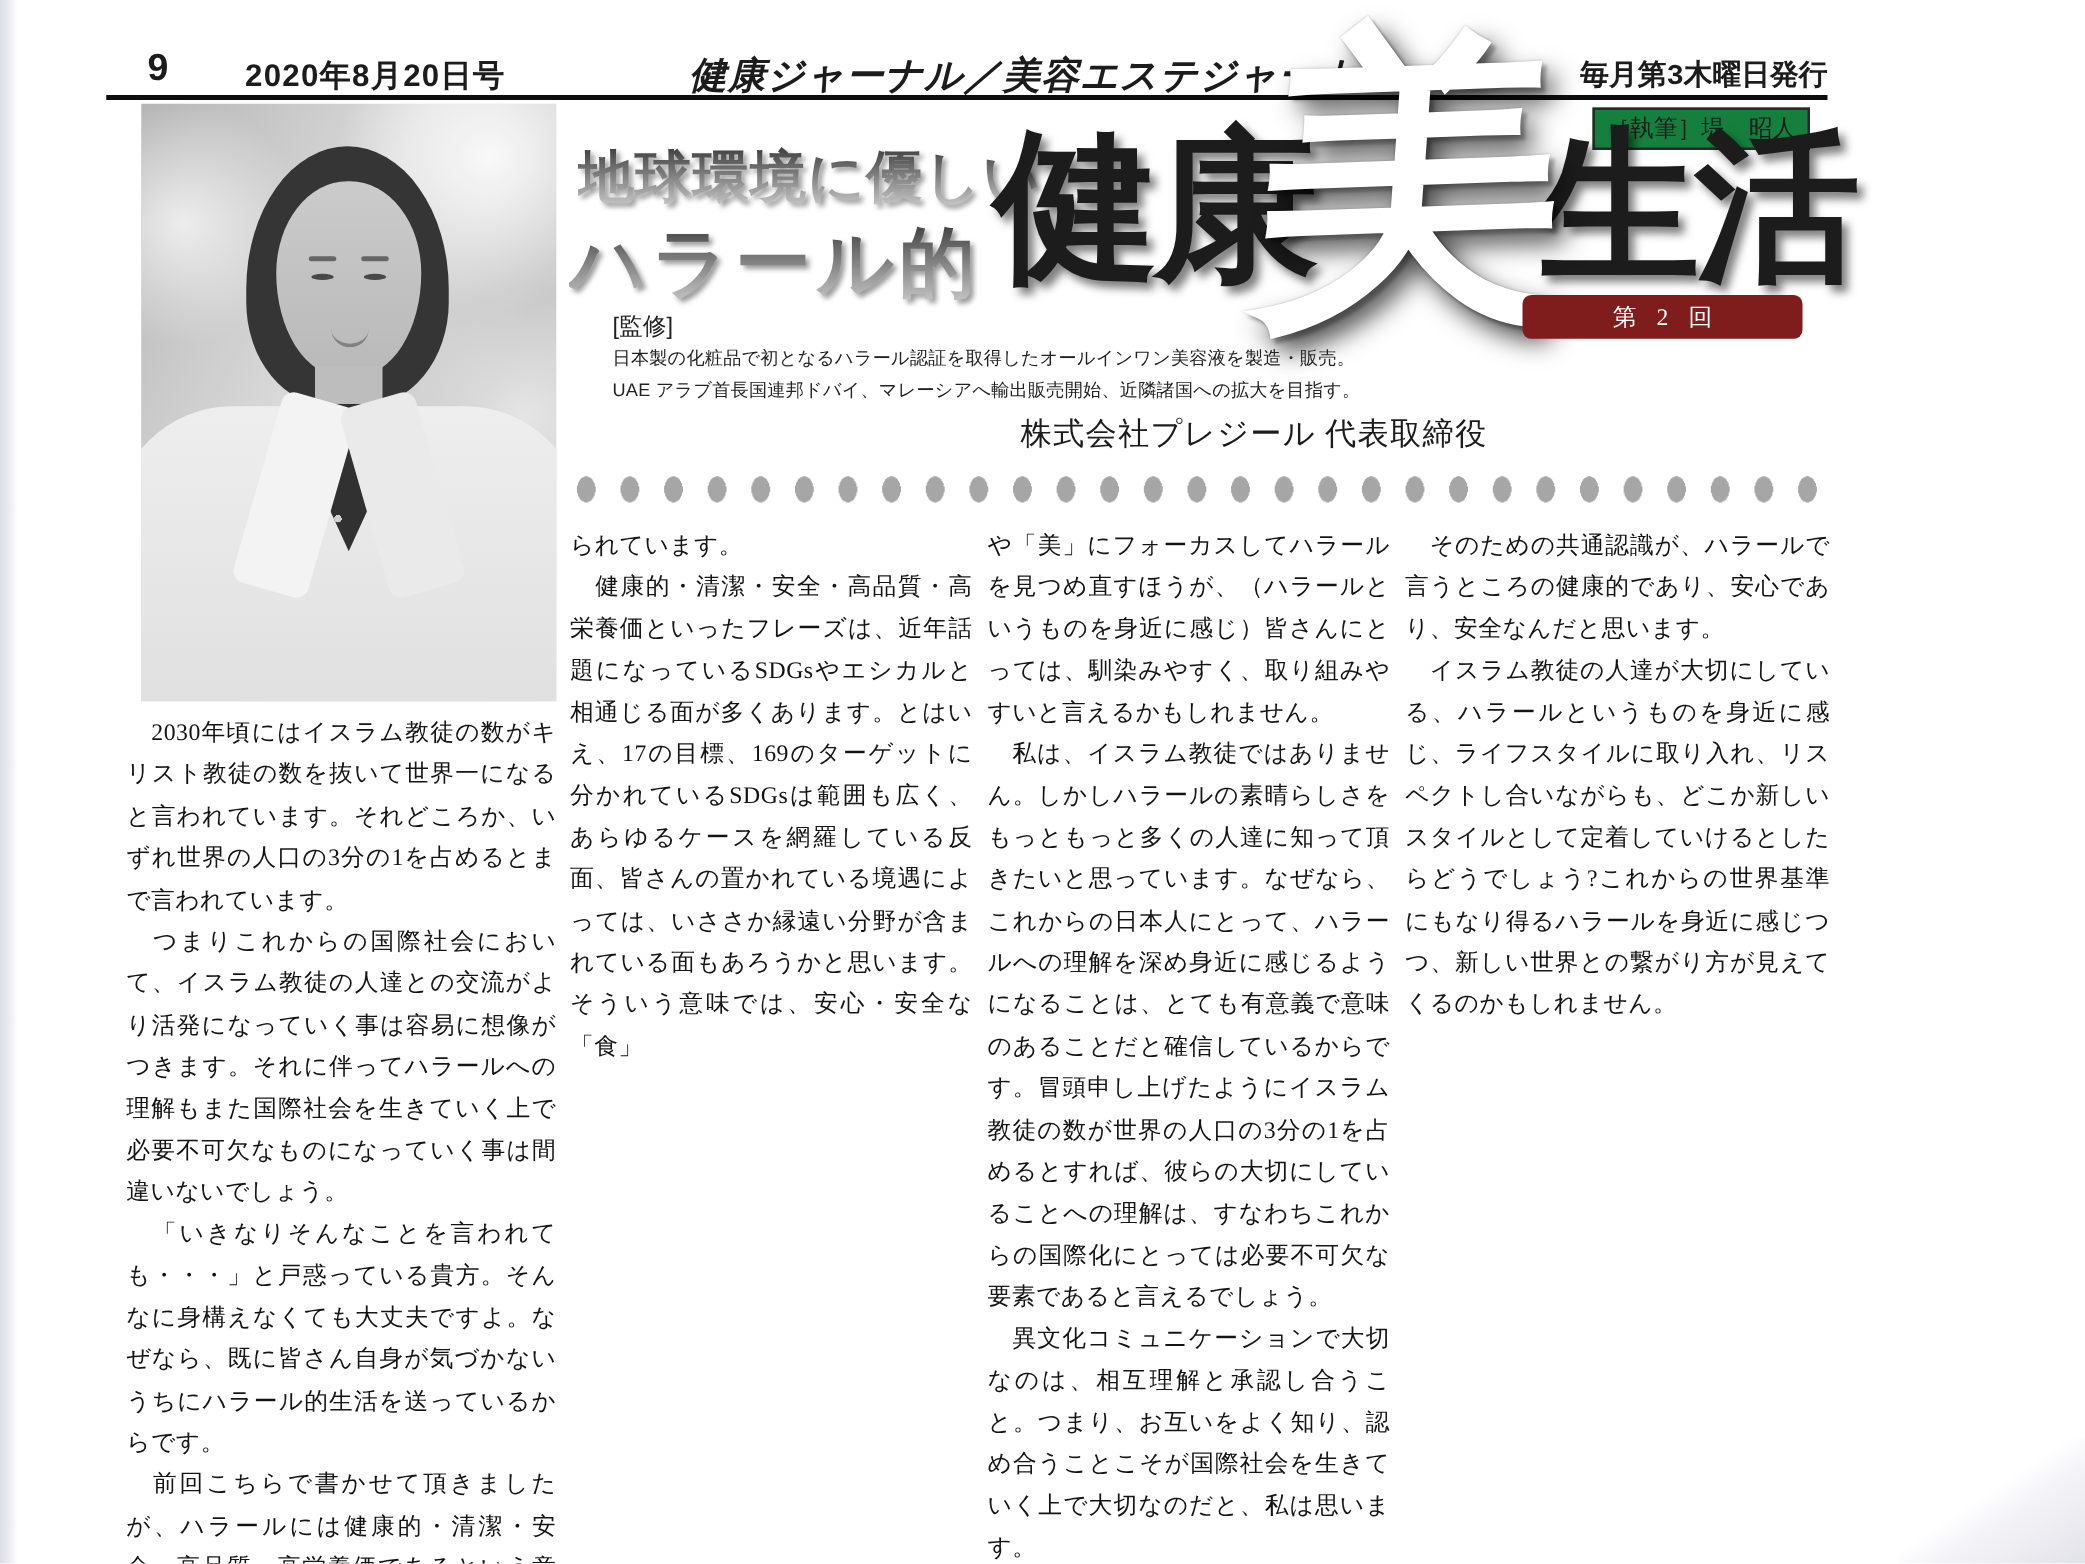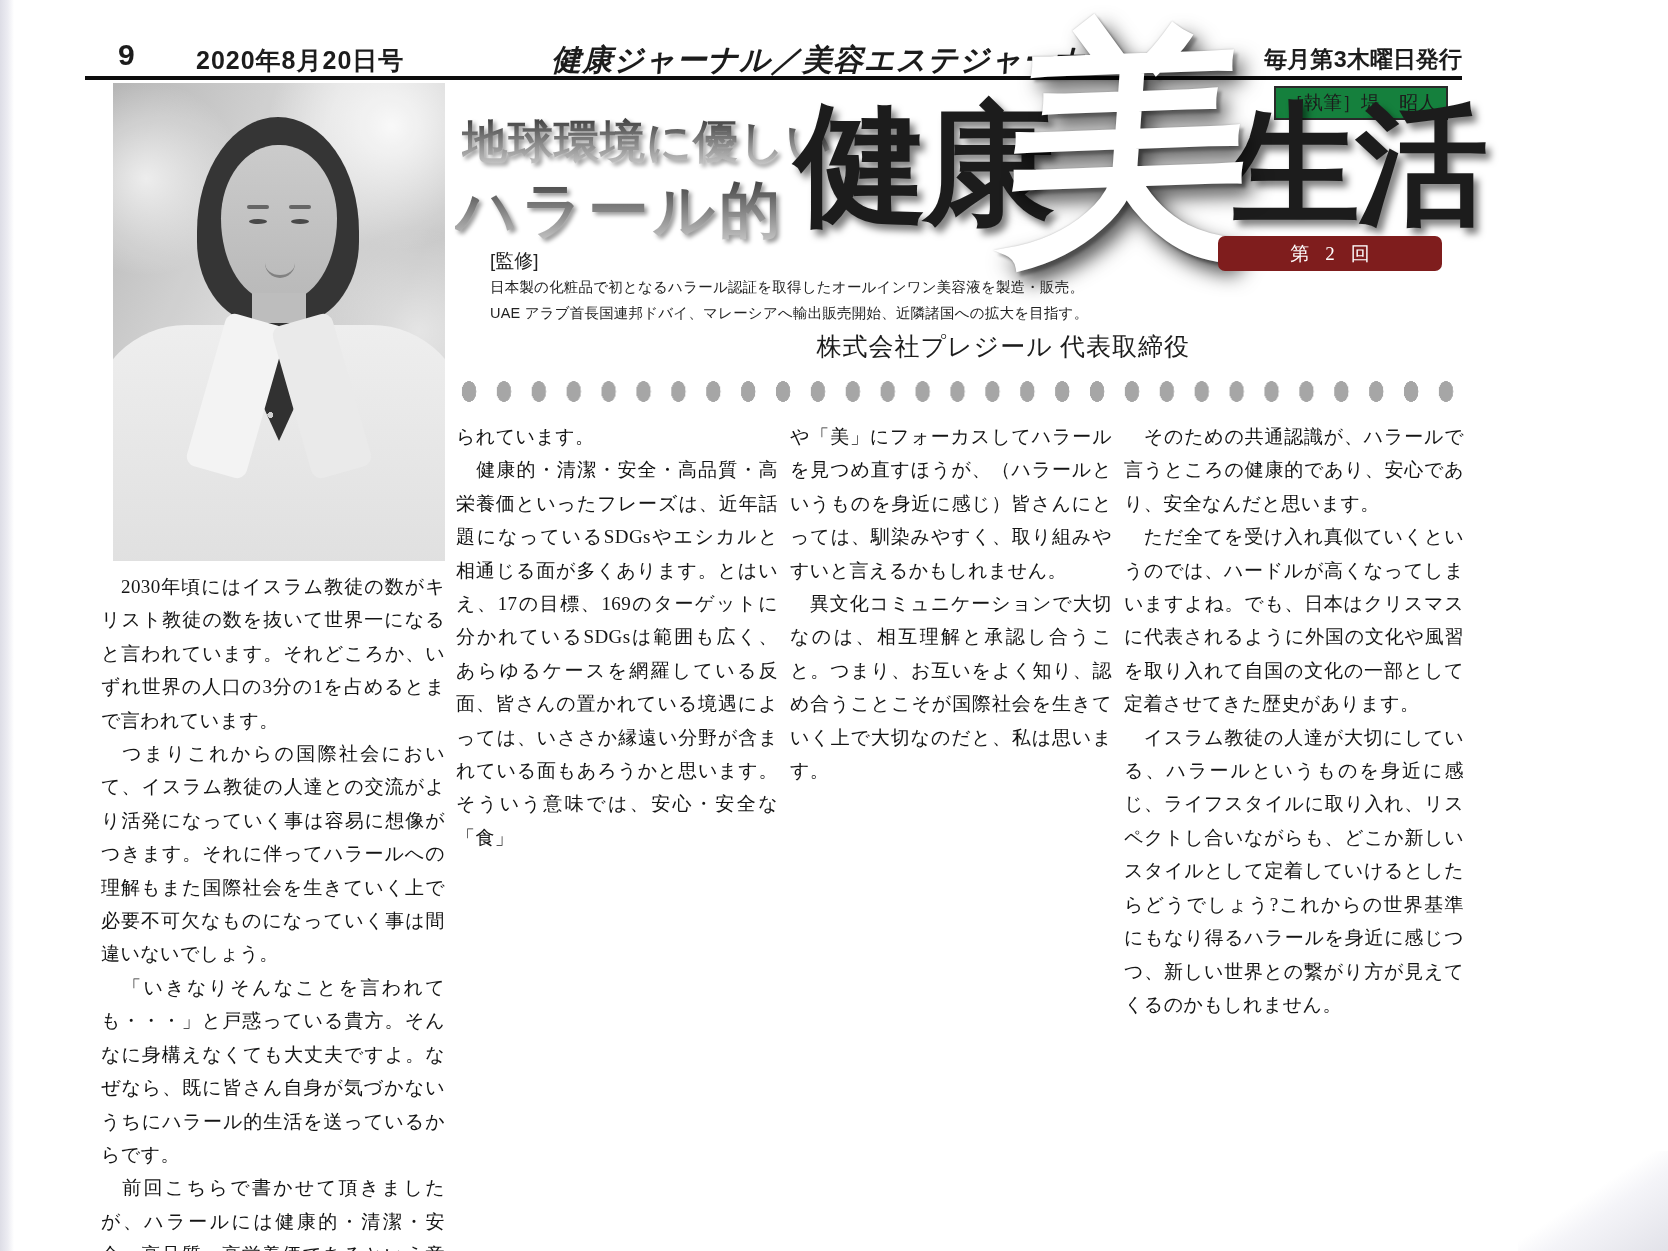--- a/index.html
+++ b/index.html
@@ -150,23 +150,23 @@
     <p>　つまりこれからの国際社会において、イスラム教徒の人達との交流がより活発になっていく事は容易に想像がつきます。それに伴ってハラールへの理解もまた国際社会を生きていく上で必要不可欠なものになっていく事は間違いないでしょう。</p>
     <p>　「いきなりそんなことを言われても・・・」と戸惑っている貴方。そんなに身構えなくても大丈夫ですよ。なぜなら、既に皆さん自身が気づかないうちにハラール的生活を送っているからです。</p>
     <p>　前回こちらで書かせて頂きましたが、ハラールには健康的・清潔・安全・高品質・高栄養価であるという意味が込め</p>
   </div>
   <div class="col col2">
     <p>られています。</p>
     <p>　健康的・清潔・安全・高品質・高栄養価といったフレーズは、近年話題になっているSDGsやエシカルと相通じる面が多くあります。とはいえ、17の目標、169のターゲットに分かれているSDGsは範囲も広く、あらゆるケースを網羅している反面、皆さんの置かれている境遇によっては、いささか縁遠い分野が含まれている面もあろうかと思います。そういう意味では、安心・安全な「食」</p>
   </div>
   <div class="col col3">
     <p>や「美」にフォーカスしてハラールを見つめ直すほうが、（ハラールというものを身近に感じ）皆さんにとっては、馴染みやすく、取り組みやすいと言えるかもしれません。</p>
+    <p>　私は、イスラム教徒ではありません。しかしハラールの素晴らしさをもっともっと多くの人達に知って頂きたいと思っています。なぜなら、これからの日本人にとって、ハラールへの理解を深め身近に感じるようになることは、とても有意義で意味のあることだと確信しているからです。冒頭申し上げたようにイスラム教徒の数が世界の人口の3分の1を占めるとすれば、彼らの大切にしていることへの理解は、すなわちこれからの国際化にとっては必要不可欠な要素であると言えるでしょう。</p>
     <p>　異文化コミュニケーションで大切なのは、相互理解と承認し合うこと。つまり、お互いをよく知り、認め合うことこそが国際社会を生きていく上で大切なのだと、私は思います。</p>
 
   </div>
   <div class="col col4">
     <p>　そのための共通認識が、ハラールで言うところの健康的であり、安心であり、安全なんだと思います。</p>
-    <p>　ただ全てを受け入れ真似ていくというのでは、ハードルが高くなってしまいますよね。でも、日本はクリスマスに代表されるように外国の文化や風習を取り入れて自国の文化の一部として定着させてきた歴史があります。</p>
     <p>　イスラム教徒の人達が大切にしている、ハラールというものを身近に感じ、ライフスタイルに取り入れ、リスペクトし合いながらも、どこか新しいスタイルとして定着していけるとしたらどうでしょう?これからの世界基準にもなり得るハラールを身近に感じつつ、新しい世界との繋がり方が見えてくるのかもしれません。</p>
   </div>
 
   <div class="page-curl"></div>
 </div>
 
 </body></html>

